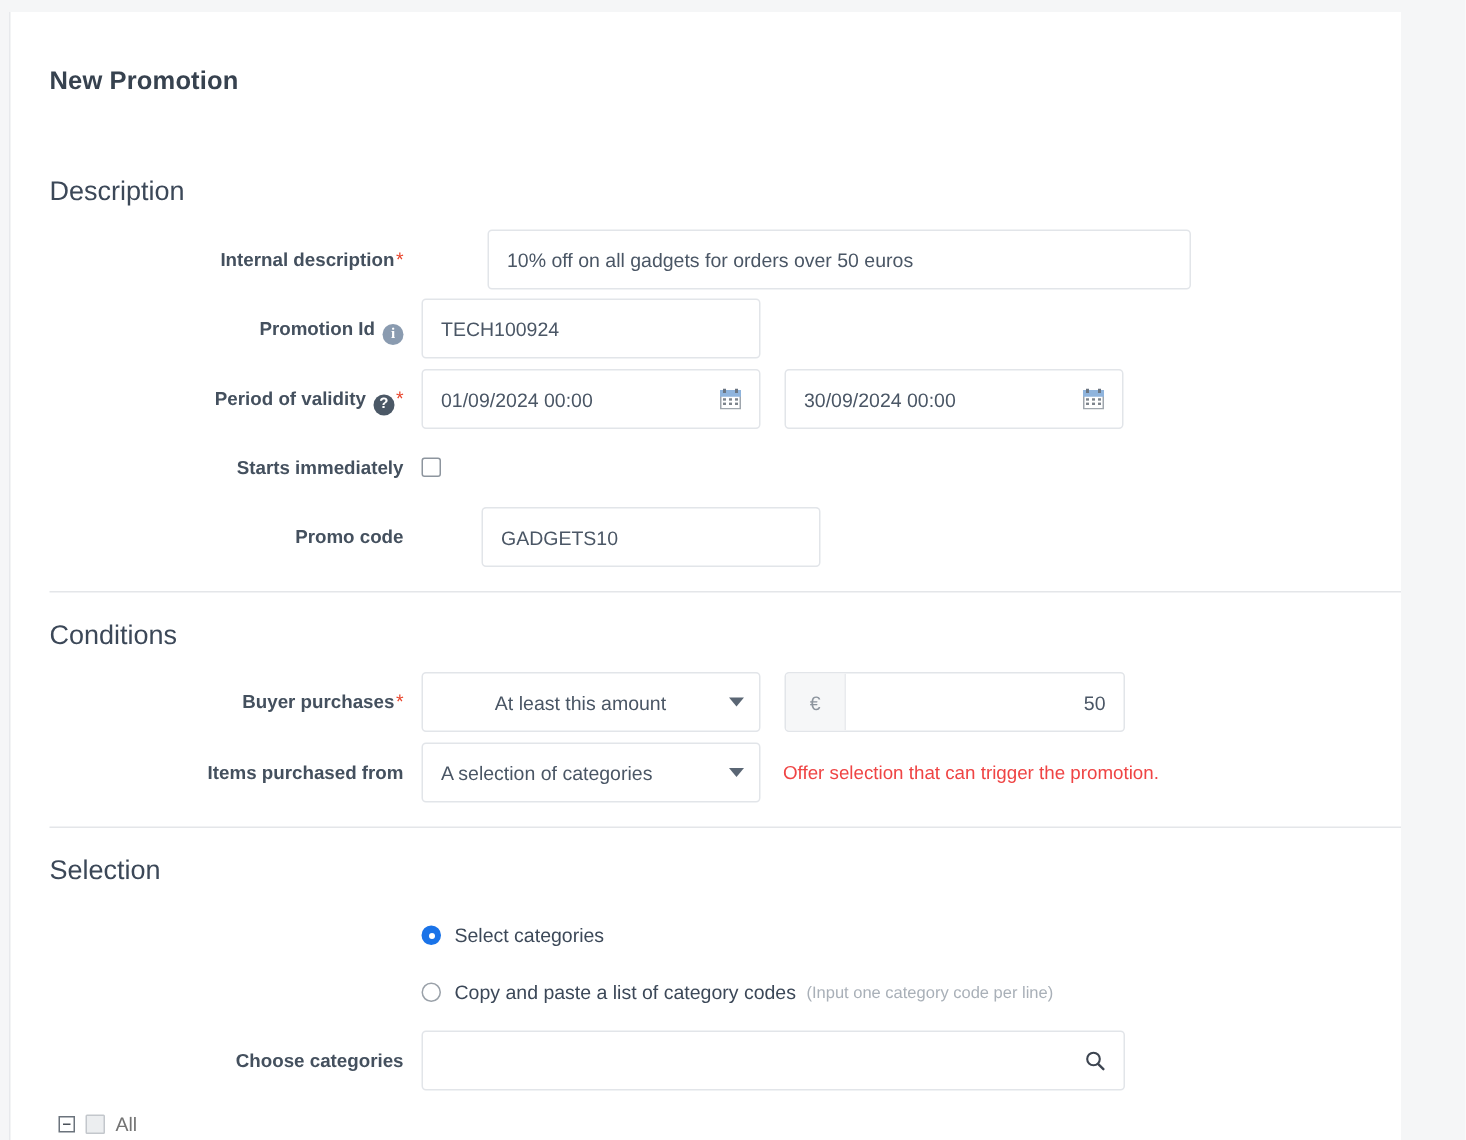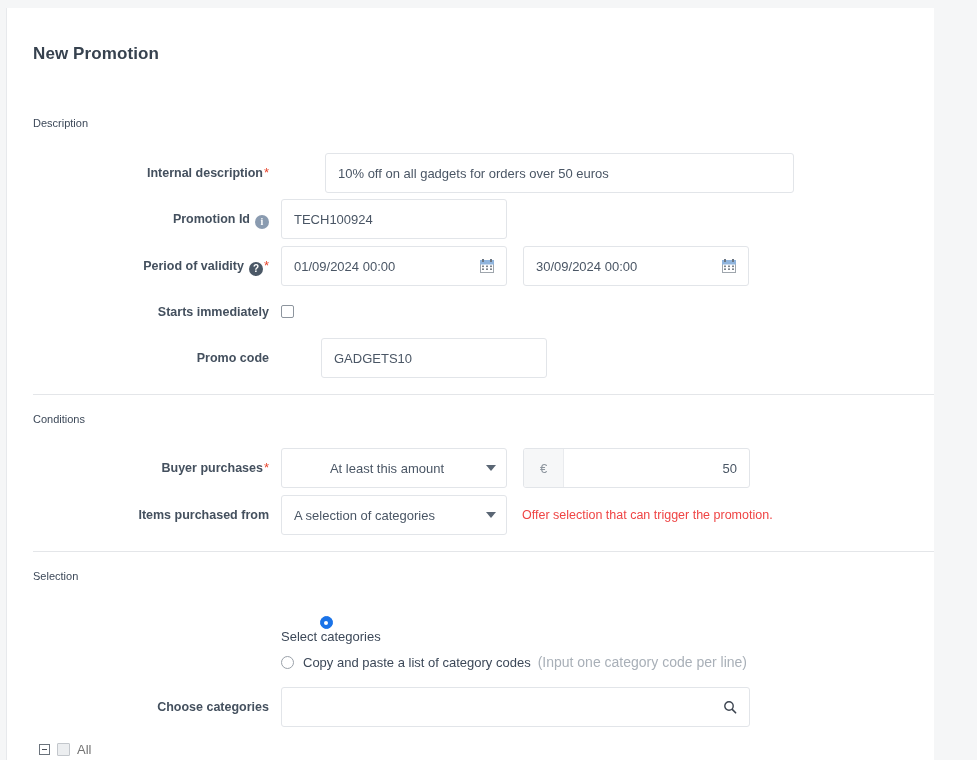--- a/index.html
+++ b/index.html
@@ -24,21 +24,21 @@
     position: absolute;
     left: 26px; top: 36px;
     font-size: 17px;
     font-weight: bold;
     color: #37424f;
     letter-spacing: .1px;
   }
   .section-title {
     position: absolute;
     left: 26px;
-    font-size: 11px;
+    font-size: 18px;
     color: #3c4858;
   }
   .divider {
     position: absolute;
     left: 26px;
     right: 0;
     height: 1px;
     background: #e4e6e9;
   }
   .row { position: absolute; left: 0; right: 0; height: 40px; }
@@ -177,21 +177,21 @@
   .radio.on { border-color: #1a73e8; background: #1a73e8; }
   .radio.on::after {
     content: "";
     position: absolute;
     left: 3.5px; top: 3.5px;
     width: 4px; height: 4px;
     border-radius: 50%;
     background: #fff;
   }
   .radio-label { font-size: 13px; color: #3c4858; white-space: nowrap; }
-  .radio-note { font-size: 14px; color: #a9b0b8; margin-left: 7px; white-space: nowrap; }
+  .radio-note { font-size: 11px; color: #a9b0b8; margin-left: 7px; white-space: nowrap; }
   .search-input {
     position: absolute;
     height: 40px;
     background: #fff;
     border: 1px solid #e2e5e9;
     border-radius: 3px;
     display: flex;
     align-items: center;
     padding: 0 12px;
   }
@@ -337,21 +337,21 @@
       <span class="val">A selection of categories</span>
       <span class="caret"></span>
     </div>
     <div class="hint" style="left:515px;">Offer selection that can trigger the promotion.</div>
   </div>
 
   <div class="divider" style="top:543px;"></div>
 
   <div class="section-title" style="top:562px;">Selection</div>
 
-  <div class="radio-row" style="left:274px; top:608px;flex-direction:column;">
+  <div class="radio-row" style="left:274px; top:608px;">
     <span class="radio on"></span>
     <span class="radio-label">Select categories</span>
   </div>
 
   <div class="radio-row" style="left:274px; top:646px;">
     <span class="radio"></span>
     <span class="radio-label">Copy and paste a list of category codes</span>
     <span class="radio-note">(Input one category code per line)</span>
   </div>
 

